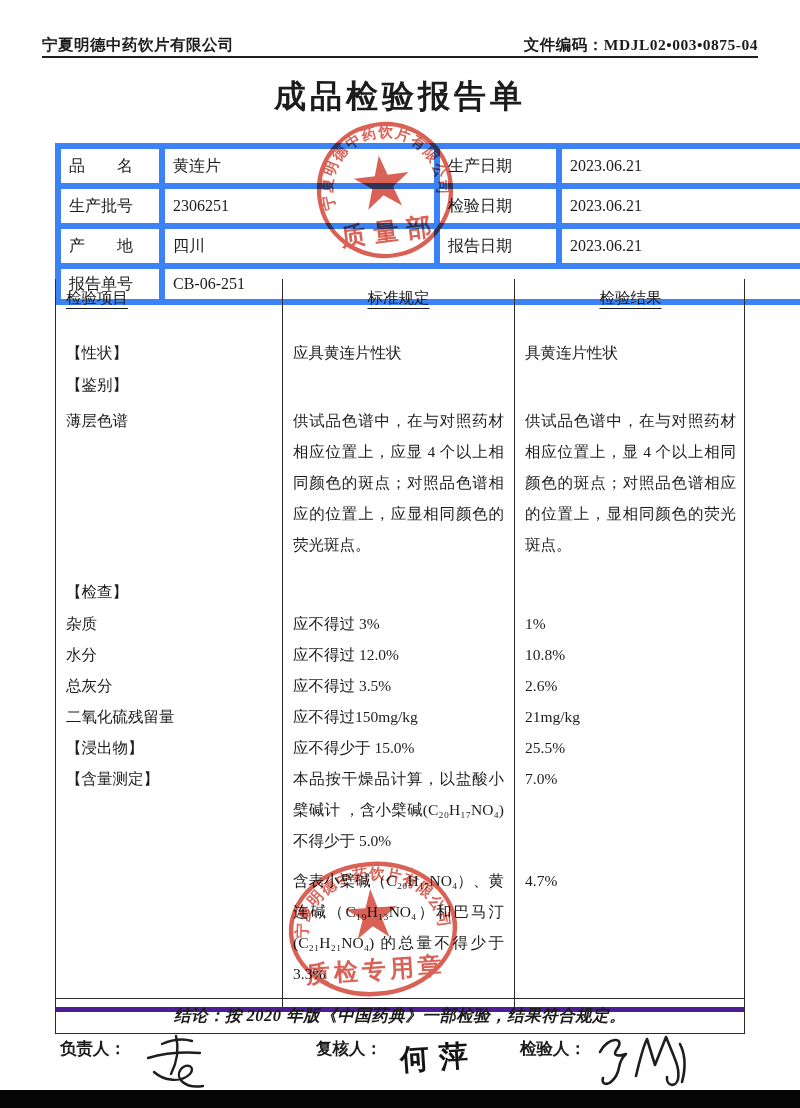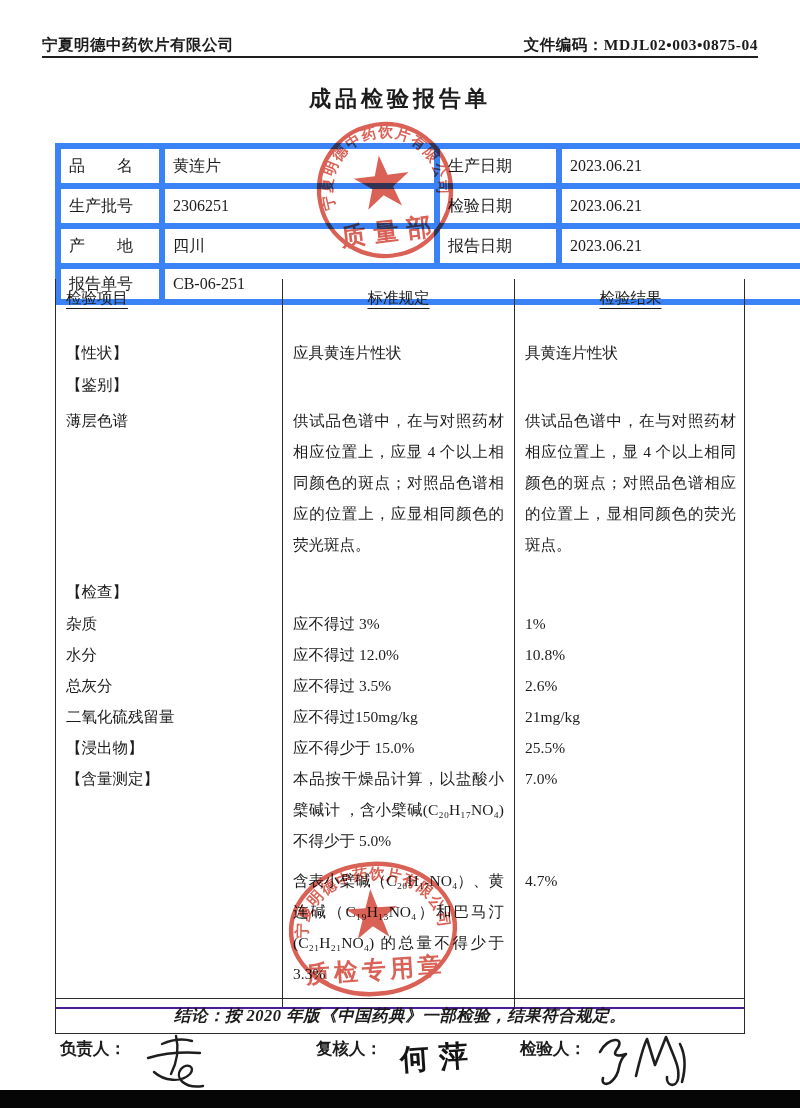--- a/index.html
+++ b/index.html
@@ -12,42 +12,42 @@
   .pagehead{
     position:absolute;left:42px;right:42px;top:26px;height:30px;
     display:flex;justify-content:space-between;align-items:flex-end;
     font-size:15.5px;font-weight:600;letter-spacing:.5px;
   }
   .headrule{
     position:absolute;left:42px;right:42px;top:56px;height:0;
     border-top:2.5px solid #1f1f1f;
   }
   .doc-title{
-    position:absolute;left:0;right:0;top:84px;text-align:center;
-    font-size:22px;font-weight:700;letter-spacing:4px;
+    position:absolute;left:0;right:0;top:75px;text-align:center;
+    font-size:32px;font-weight:700;letter-spacing:4px;
   }
   
   table.info{
     position:absolute;left:55px;top:143px;width:690px;
     border-collapse:collapse;table-layout:fixed;font-size:16px;
   }
   table.info td{
     border:6px solid #3b82f6;padding:0 8px;height:34px;vertical-align:middle;
     white-space:nowrap;overflow:hidden;
   }
   table.info td.lbl{width:82px;}
   table.info td.val1{width:253px;}
   table.info td.lbl2{width:100px;}
   table.info td.val2{width:255px;}
   table.info tr.last td{height:30px;}
   
   .maintable{
     position:absolute;left:55px;top:279px;width:690px;
     border-left:1px solid #2b2b2b;border-right:1px solid #2b2b2b;
-    border-bottom:2px solid #4c1d95;
+    border-bottom:5px solid #4c1d95;
     box-sizing:border-box;
     display:grid;grid-template-columns:226px 232px 232px;
     font-size:15.5px;
   }
   .maintable .c2,.maintable .c3{border-left:1px solid #2b2b2b;}
   .maintable>div{padding:0 10px;box-sizing:border-box;line-height:31px;}
   .maintable .thcell{min-height:30px;line-height:30px;padding-top:4px;}
   .maintable .th-c{text-align:center;}
   .th-label{text-decoration:underline;text-underline-offset:5px;}
   .para{text-align:justify;line-height:36px;padding-top:5px;}

